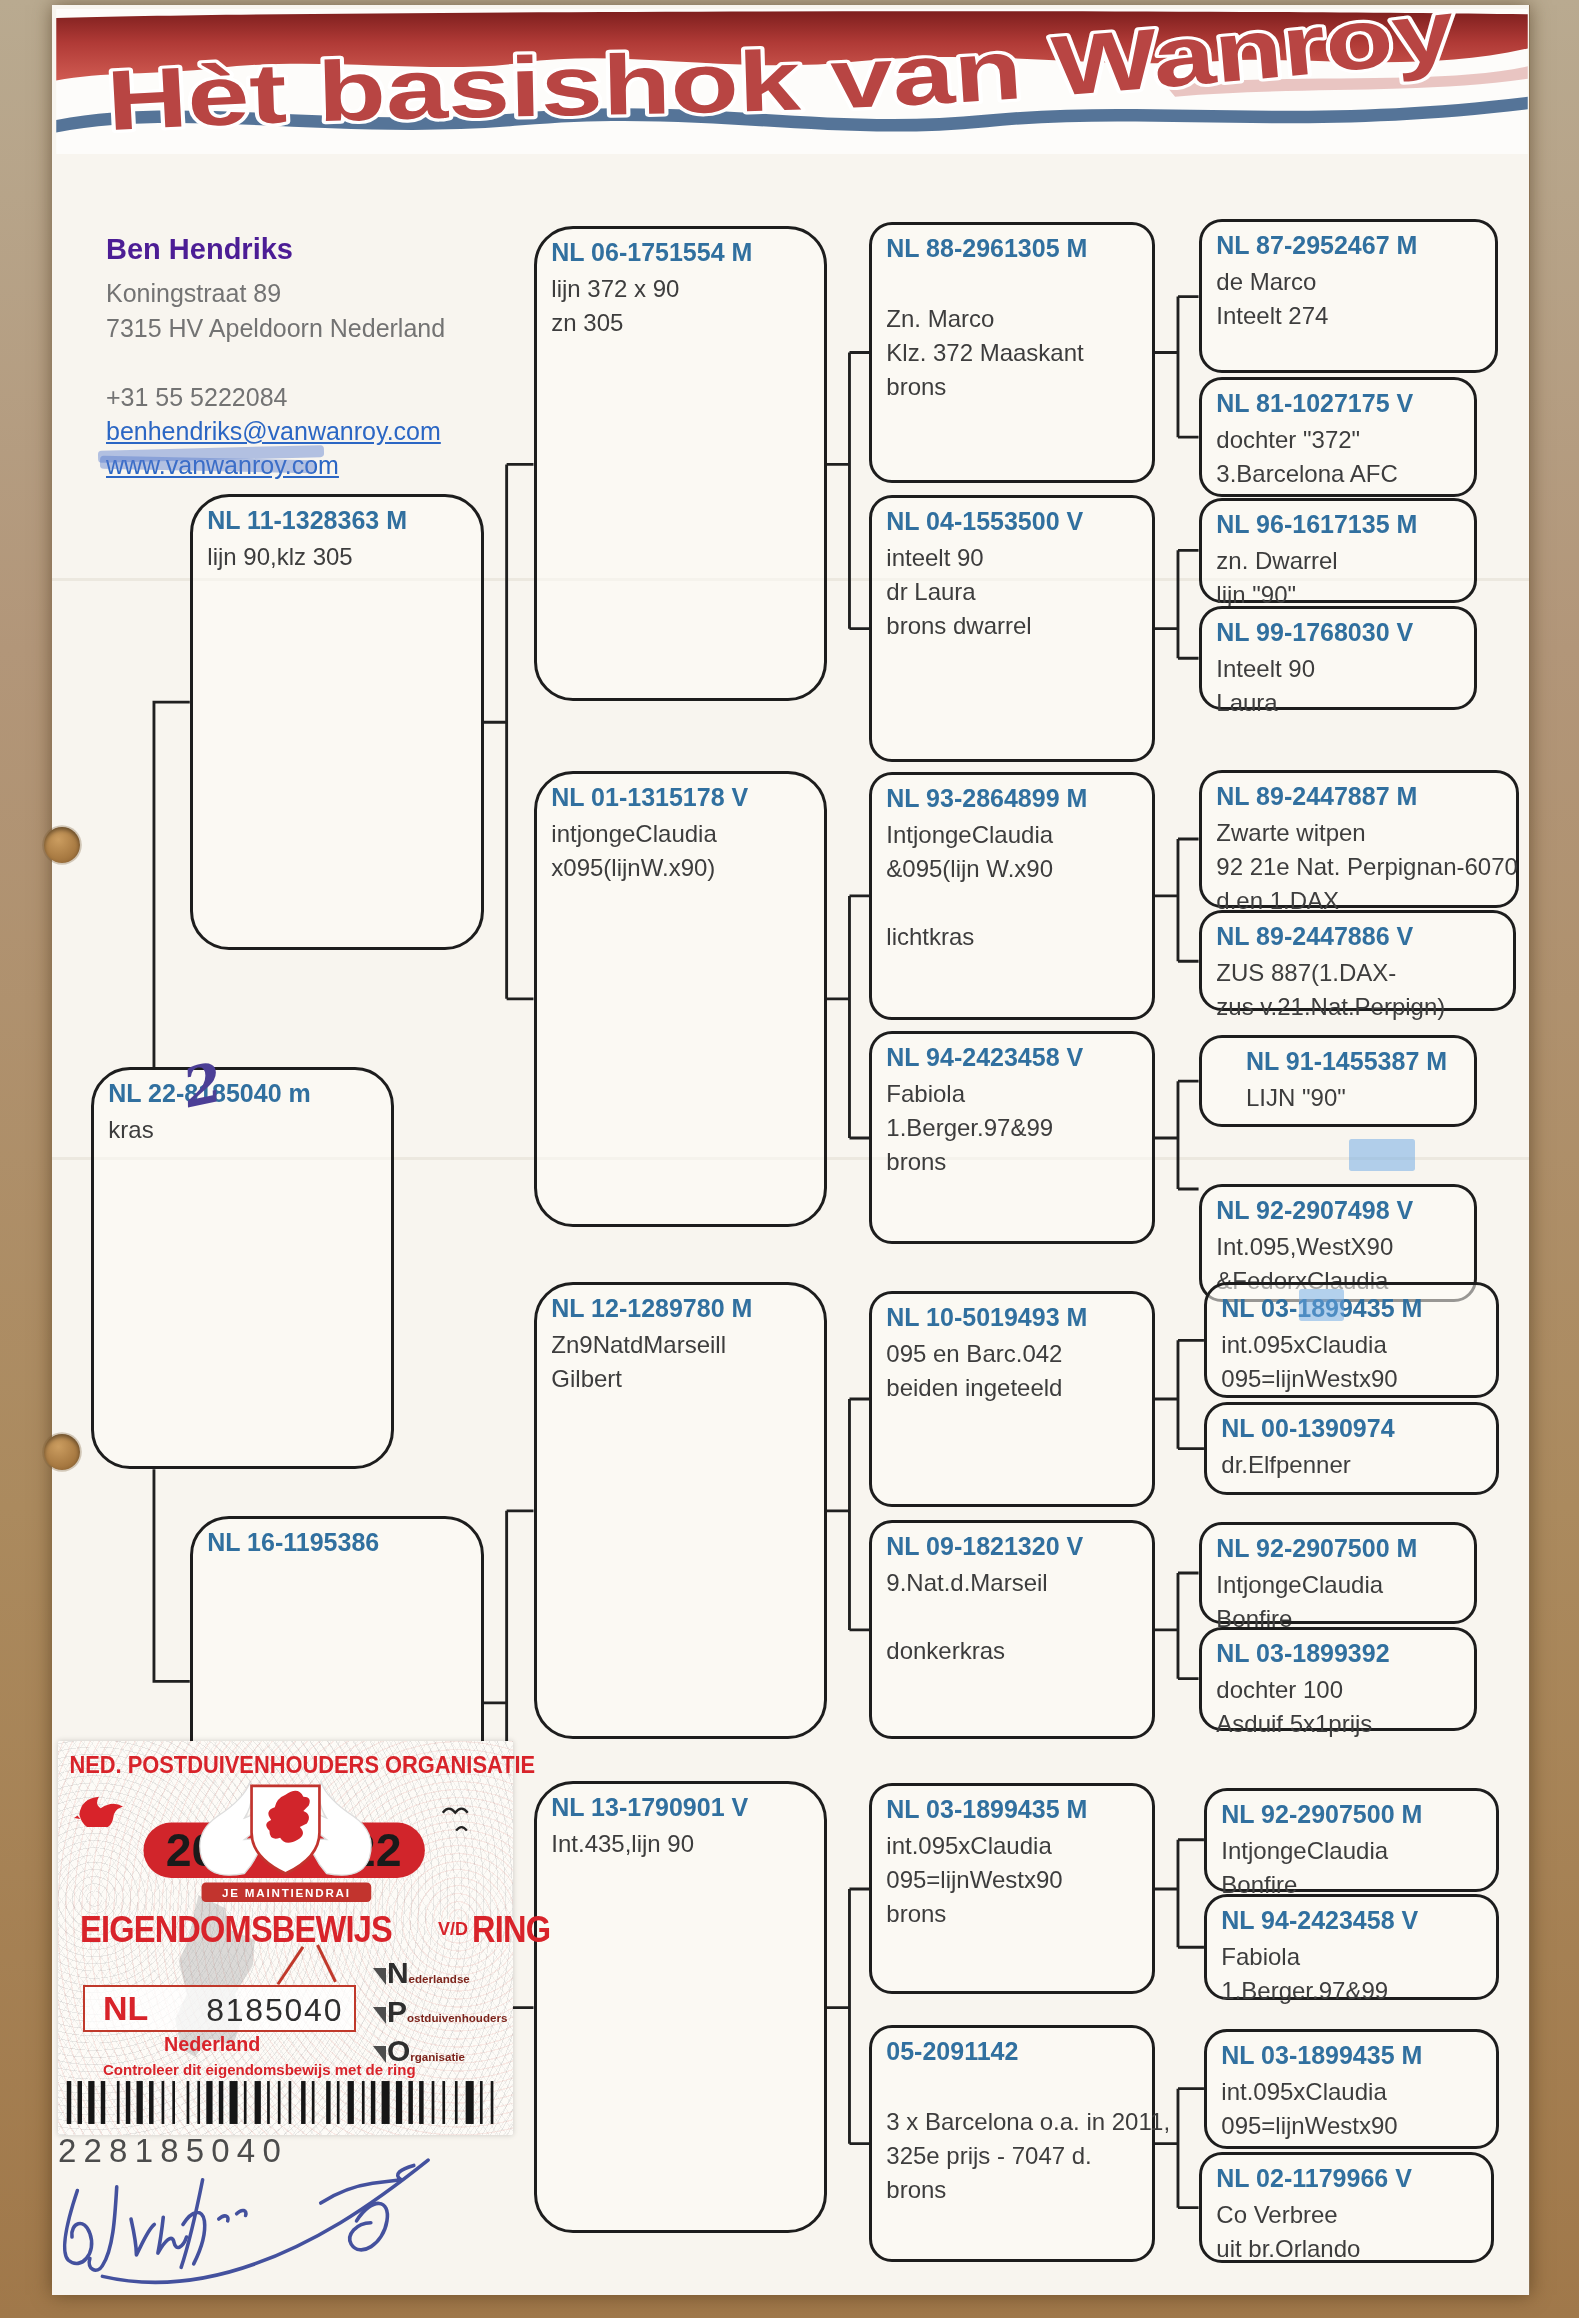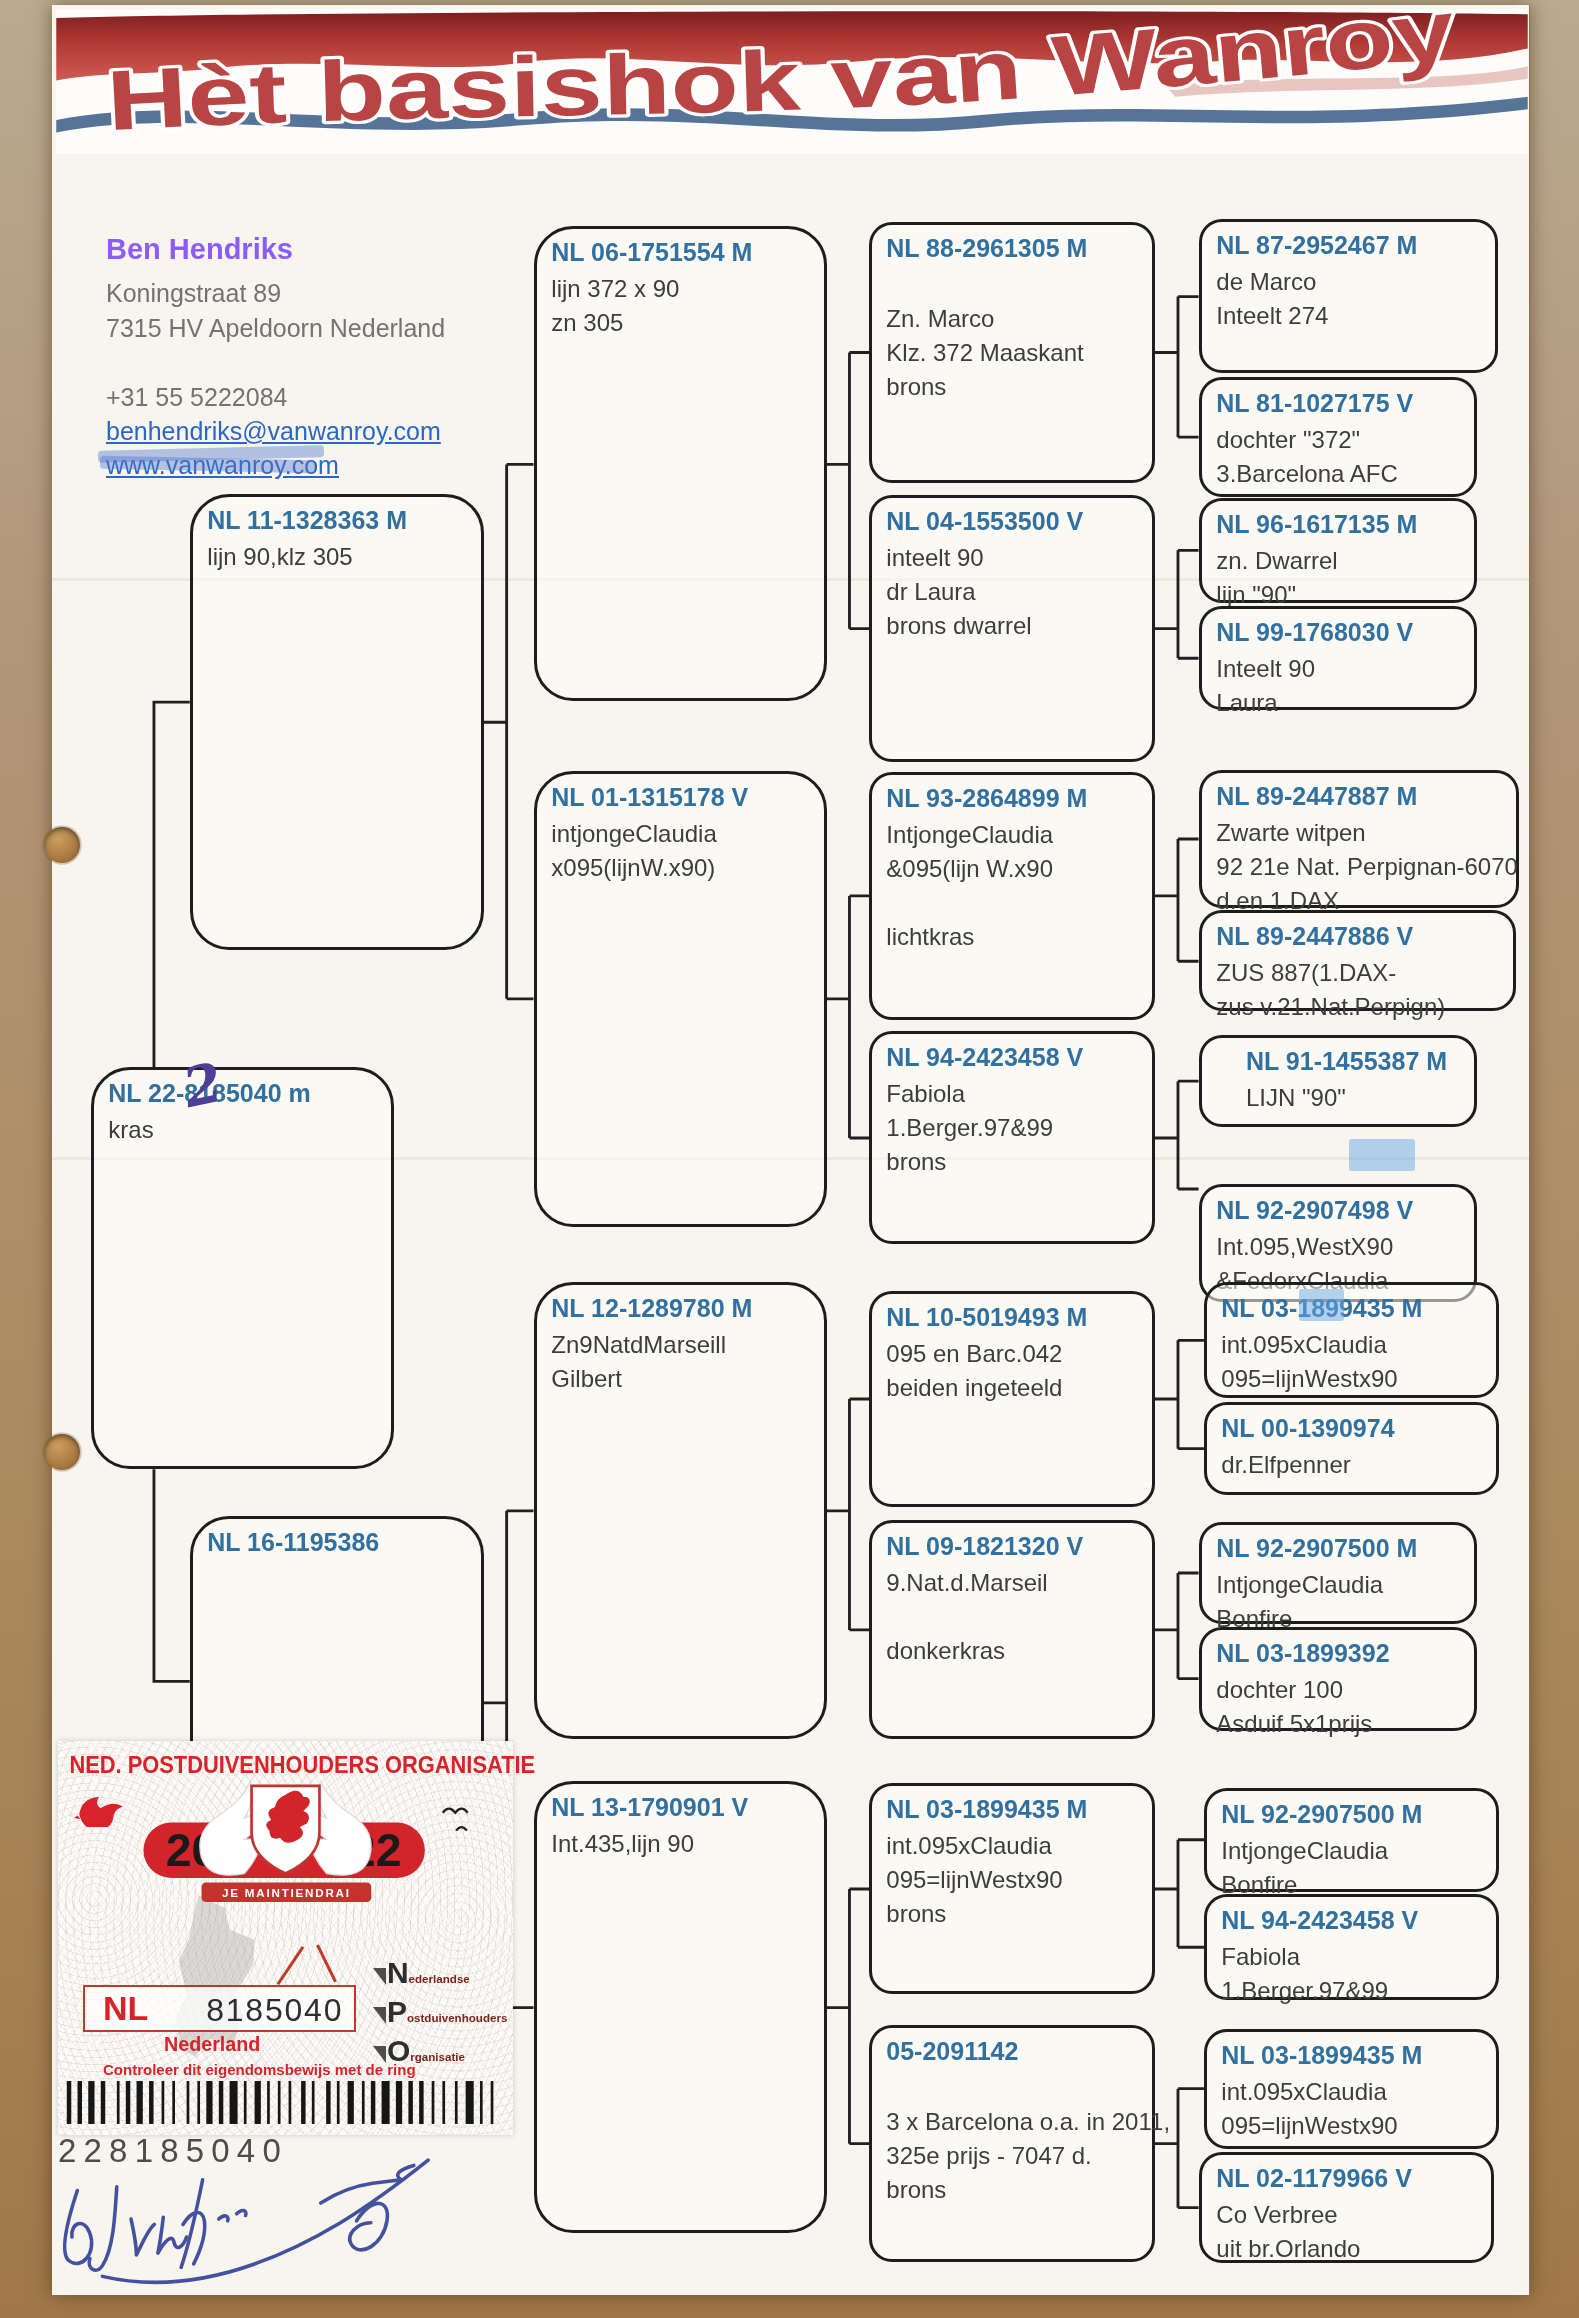--- a/index.html
+++ b/index.html
@@ -13,21 +13,21 @@
   .crease{position:absolute;left:52px;width:1477px;height:2.7px;background:rgba(140,118,92,.10)}
   #flag{position:absolute;left:56px;top:9px}
   
   .pbox{position:absolute;box-sizing:border-box;border:3.1px solid #1d1d1d;
     background:rgba(253,251,246,.55);padding:9px 7.2px 0 14.3px;z-index:2}
   .ptitle{font-size:25px;font-weight:bold;color:#31709f;white-space:nowrap;margin-bottom:4.5px}
   .pline{font-size:24px;color:#3d3d3d;line-height:34px;white-space:nowrap}
   #connectors,#tree{position:absolute;left:0;top:0;z-index:1}
   
   .owner{position:absolute;left:106px;color:#737373;font-size:25px;white-space:nowrap;z-index:2}
-  .owner.name{font-size:29px;font-weight:bold;color:#8b5cf6}
+  .owner.name{font-size:29px;font-weight:bold;color:#4c1d95}
   .owner.link{color:#2b66c4;text-decoration:underline}
   .scribble{position:absolute;background:rgba(80,120,205,.42);border-radius:3.6px;z-index:3}
   .hl{position:absolute;background:rgba(105,168,230,.5);border-radius:2.7px;z-index:3}
   #hand2{position:absolute;left:184px;top:1053px;z-index:3;font-family:"DejaVu Serif",serif;
     font-style:italic;font-weight:600;font-size:54px;color:#4c3f96;transform:rotate(-12deg)}
   
   #stamp{position:absolute;left:58px;top:1741px;width:455px;height:394px;z-index:3;
     background:
       repeating-radial-gradient(circle at 88% 45%, rgba(205,80,70,.10) 0 1.3px, transparent 1.3px 8px),
       repeating-radial-gradient(circle at 8% 40%, rgba(180,180,180,.28) 0 0.9px, transparent 0.9px 7.2px),
@@ -283,20 +283,25 @@
     <path d="M208,108 q-40,8 -48,-18 q-8,-28 18,-46 q30,-20 36,-38 q6,22 -6,40 q18,-6 26,-20 q2,24 -26,44 q14,0 22,-8 q-4,26 -22,46 Z" fill="#ffffff" stroke="#dddddd" stroke-width="1.5"></path>
     <path d="M300,108 q40,8 48,-18 q8,-28 -18,-46 q-30,-20 -36,-38 q-6,22 6,40 q-18,-6 -26,-20 q-2,24 26,44 q-14,0 -22,-8 q4,26 22,46 Z" fill="#ffffff" stroke="#dddddd" stroke-width="1.5"></path>
     <g transform="translate(216,10)">
       <path d="M0,0 h76 v52 q0,28 -38,46 q-38,-18 -38,-46 Z" fill="#ffffff" stroke="#c2342e" stroke-width="3"></path>
       <path d="M38,10 q14,-10 20,2 q10,0 6,10 l-6,6 q10,4 4,14 l-8,4 q8,8 -2,14 q-14,8 -20,-2 q-12,4 -12,-8 q-8,-8 2,-12 q-8,-10 4,-14 q2,-10 12,-14 Z" fill="#d1252b"></path>
     </g>
     <rect x="160" y="118" width="190" height="22" rx="5" fill="#c2342e"></rect>
     <text x="255" y="134" font-size="13" font-weight="bold" fill="#ffffff" letter-spacing="2" text-anchor="middle" font-family="Liberation Sans,sans-serif">JE MAINTIENDRAI</text>
     <path d="M430,40 q7,-9 14,0 q7,-9 14,0 M445,60 q6,-8 12,0" stroke="#222" stroke-width="2.5" fill="none"></path>
   </svg>
+  <div class="st-title">
+    <span class="big">EIGENDOMSBEWIJS</span>
+    <span class="small">V/D</span>
+    <span class="big">RING</span>
+  </div>
   <div class="pointer-line" style="left:231px;top:202px;height:45px;transform:rotate(34deg)"></div>
   <div class="pointer-line" style="left:267px;top:202px;height:41px;transform:rotate(-26deg)"></div>
   <div class="ringbox">
     <span class="cc">NL</span>
     <span class="num">8185040</span>
   </div>
   <div class="st-country">Nederland</div>
   <div class="npo">
     <div class="row"><span class="tri"></span><span class="big">N</span><span class="small">ederlandse</span></div>
     <div class="row"><span class="tri"></span><span class="big">P</span><span class="small">ostduivenhouders</span></div>

